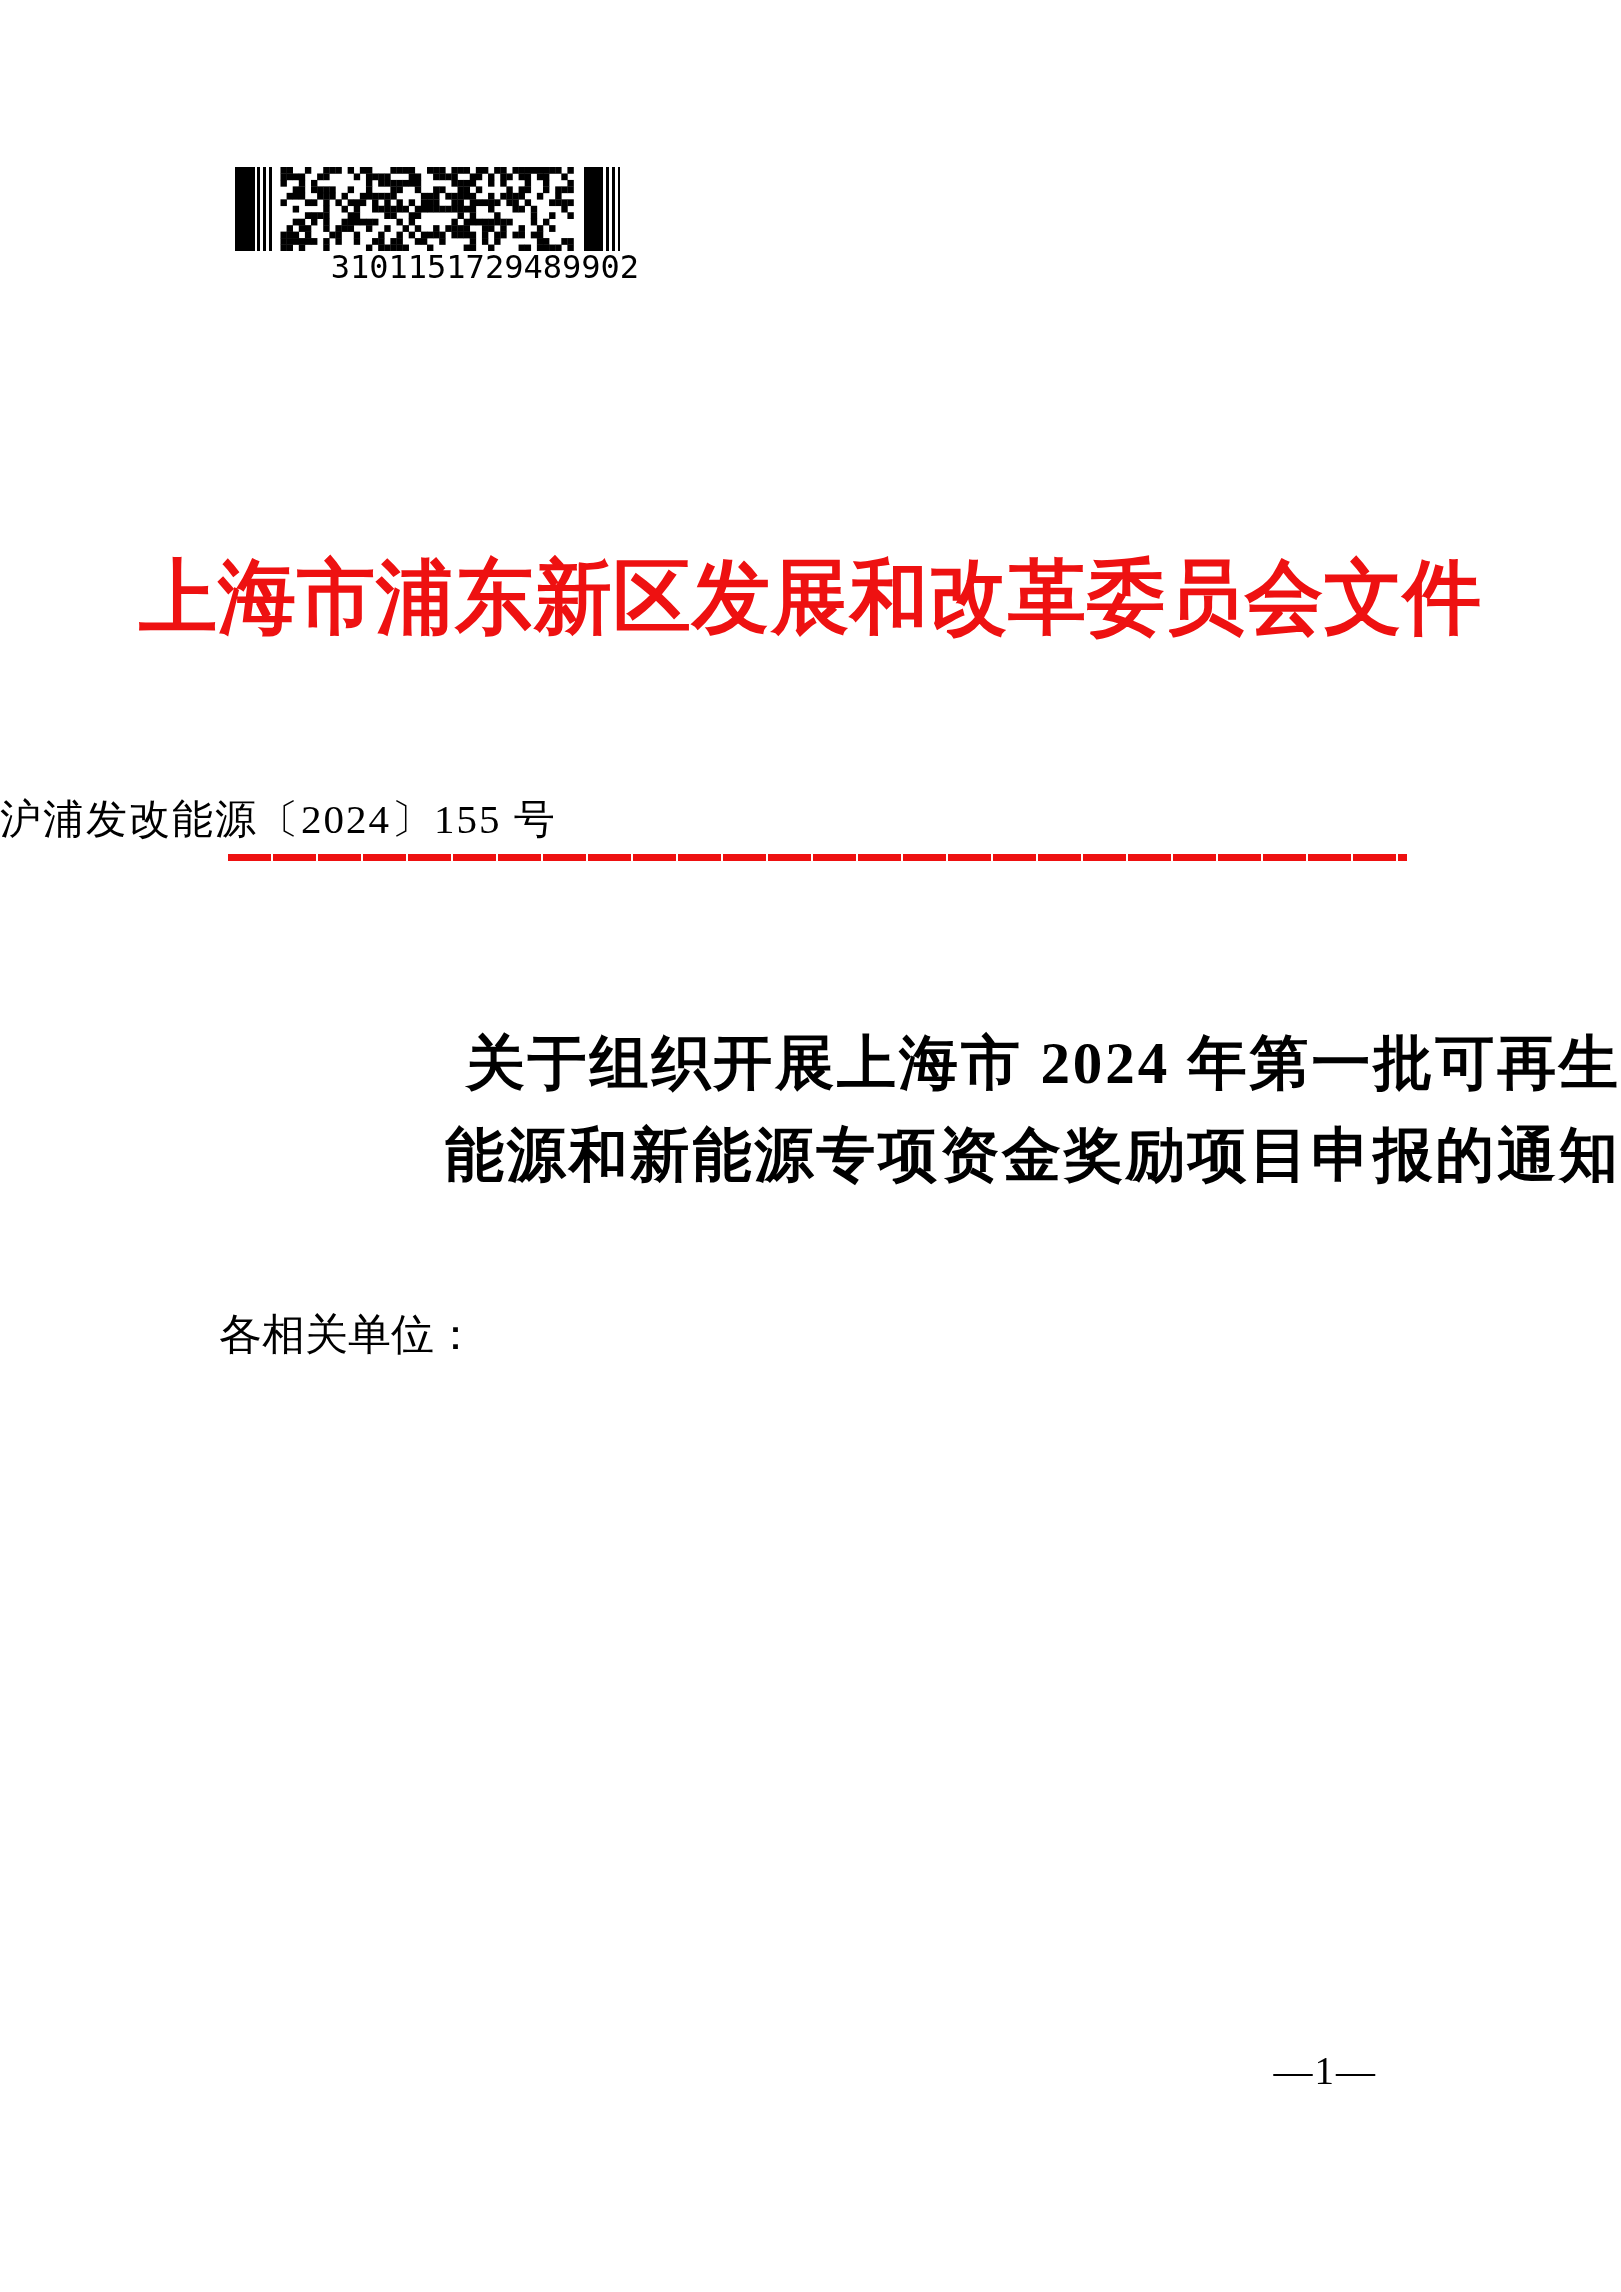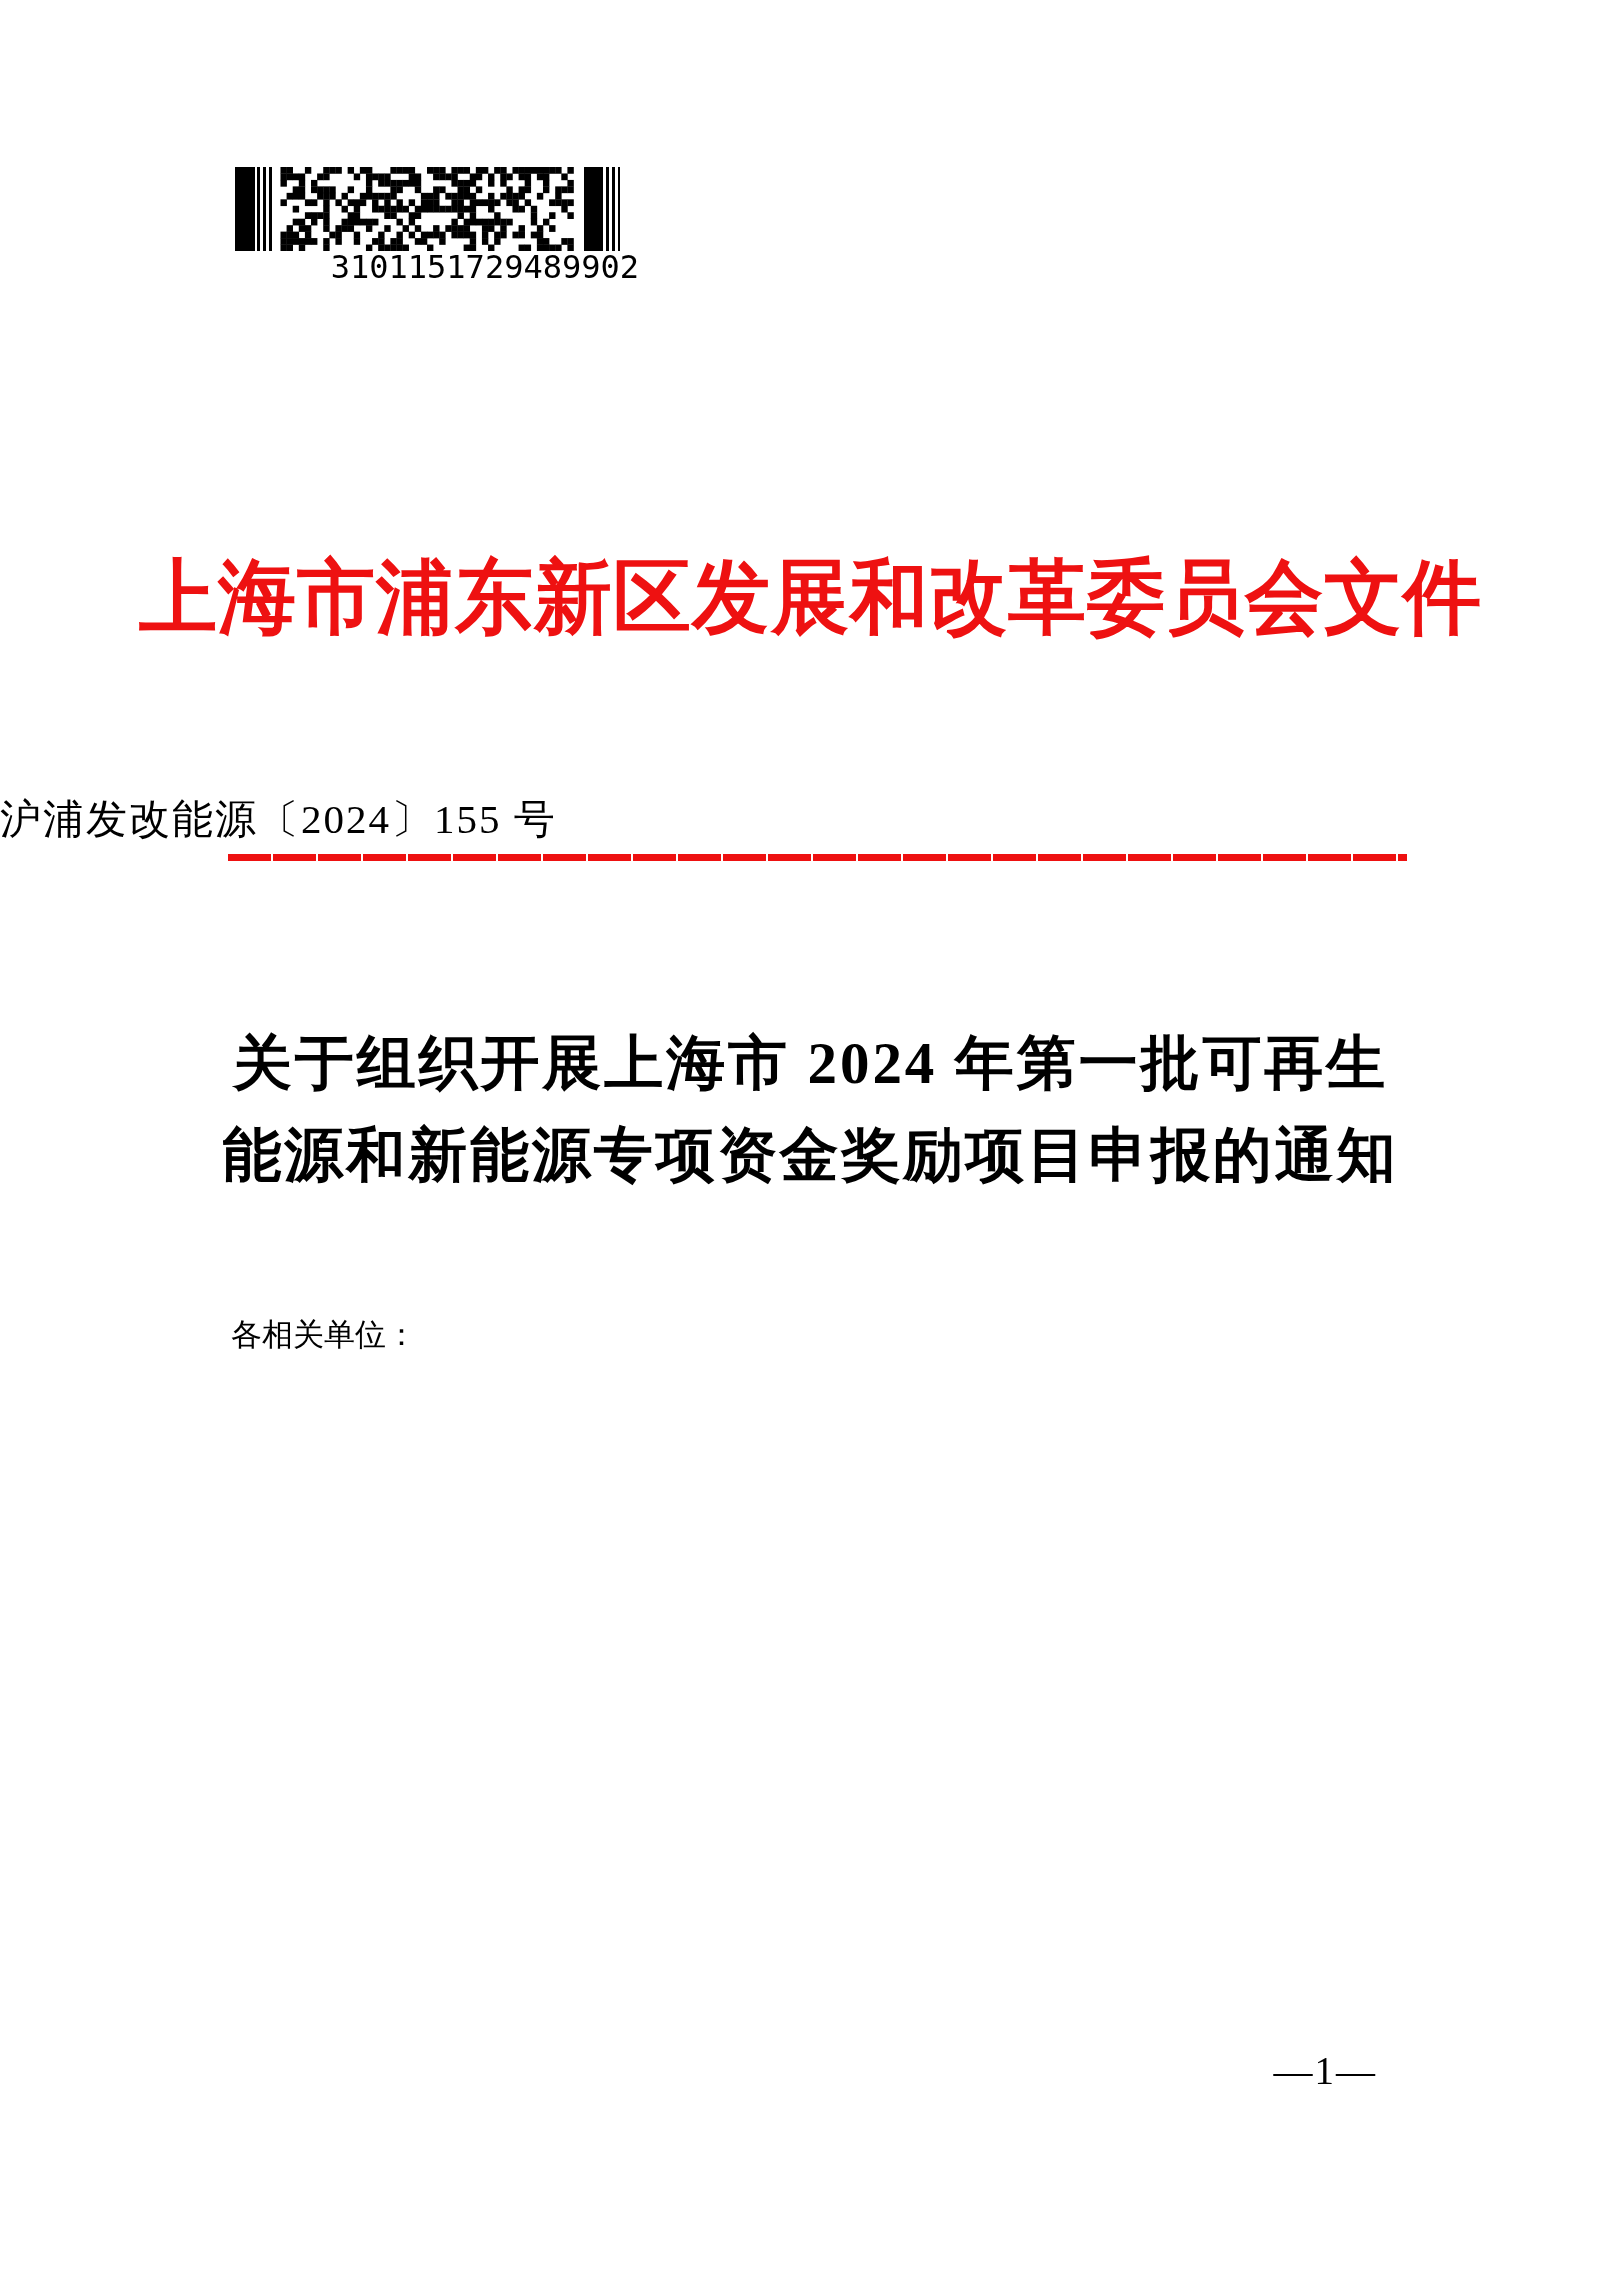--- a/index.html
+++ b/index.html
@@ -85,39 +85,38 @@
       var(--red) 0px, var(--red) 43px,
       rgba(255,255,255,.85) 43px, rgba(255,255,255,.85) 45px);
   }
 
   
   .doc-title{
     position:absolute;
     left:0; right:0;
     top:1017px;
     margin:0;
-    text-align:center;
+    text-align:right;
     font-size:59px;
     line-height:92px;
     font-weight:bold;
     letter-spacing:2.9px;
     color:var(--ink);
   }
   .doc-title .title-line{display:block;white-space:nowrap;}
 
   
   .doc-body{
     position:absolute;
     left:219px;
     top:1288px;
     width:1219px;
-    font-size:31px;
+    font-size:43px;
     line-height:93px;
     color:var(--ink);
-    margin-left:12px;
   }
   .doc-body p{margin:0;}
   .salutation{text-align:left;}
   .para{
     text-align:justify;
     text-justify:inter-ideograph;
     text-indent:2em;
     letter-spacing:1px;
   }
 

